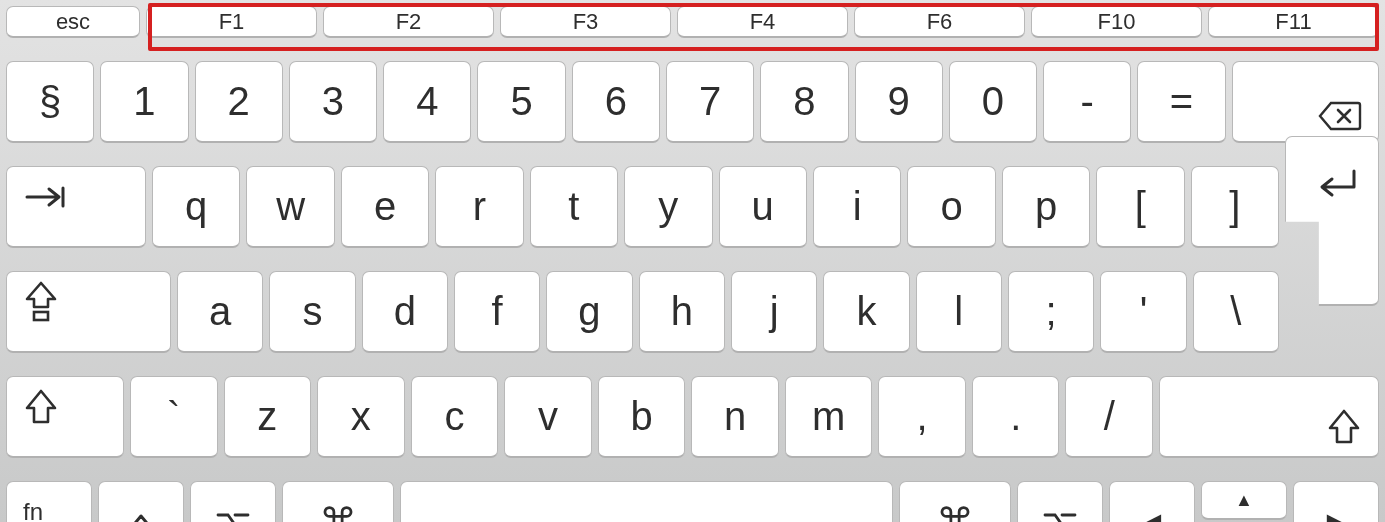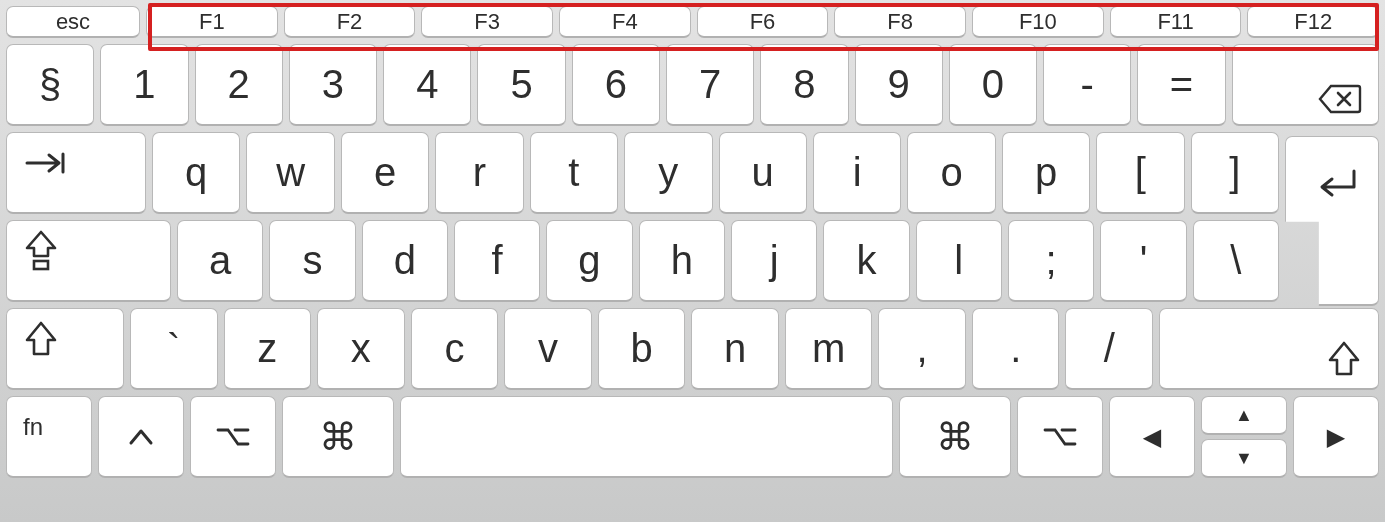--- a/index.html
+++ b/index.html
@@ -5,21 +5,21 @@
   html,body{margin:0;padding:0}
   body{
     width:1385px;height:522px;
     background:linear-gradient(#e3e3e3,#c8c9c9);
     font-family:"Helvetica Neue",Helvetica,Arial,sans-serif;
     color:#2e2e2e;
     user-select:none;
     overflow:hidden;
   }
   .kbd{position:relative;padding:6px 6px 4px 6px;box-sizing:border-box;width:100%;height:100%}
-  .row{display:flex;gap:6px;margin-bottom:6px}
+  .row{display:flex;gap:6px;margin-bottom:23px}
   .row:last-child{margin-bottom:0}
   .key{
     background:#fff;
     border:1px solid #b8b8b8;
     border-bottom:2px solid #b1b1b1;
     border-radius:7px;
     display:flex;align-items:center;justify-content:center;
     box-sizing:border-box;
     height:82px;
     font-size:40px;
@@ -76,30 +76,24 @@
     <div class="key" style="flex:1">
         <span>F3</span>
       </div>
     <div class="key" style="flex:1">
         <span>F4</span>
       </div>
     <div class="key" style="flex:1">
         <span>F6</span>
       </div>
     <div class="key" style="flex:1">
-        <span>F8</span>
-      </div>
-    <div class="key" style="flex:1">
         <span>F10</span>
       </div>
     <div class="key" style="flex:1">
         <span>F11</span>
-      </div>
-    <div class="key" style="flex:1">
-        <span>F12</span>
       </div>
   </div>
 
   <div class="row">
     <div class="key" style="flex:1">
         <span>§</span>
       </div>
     <div class="key" style="flex:1">
         <span>1</span>
       </div>

